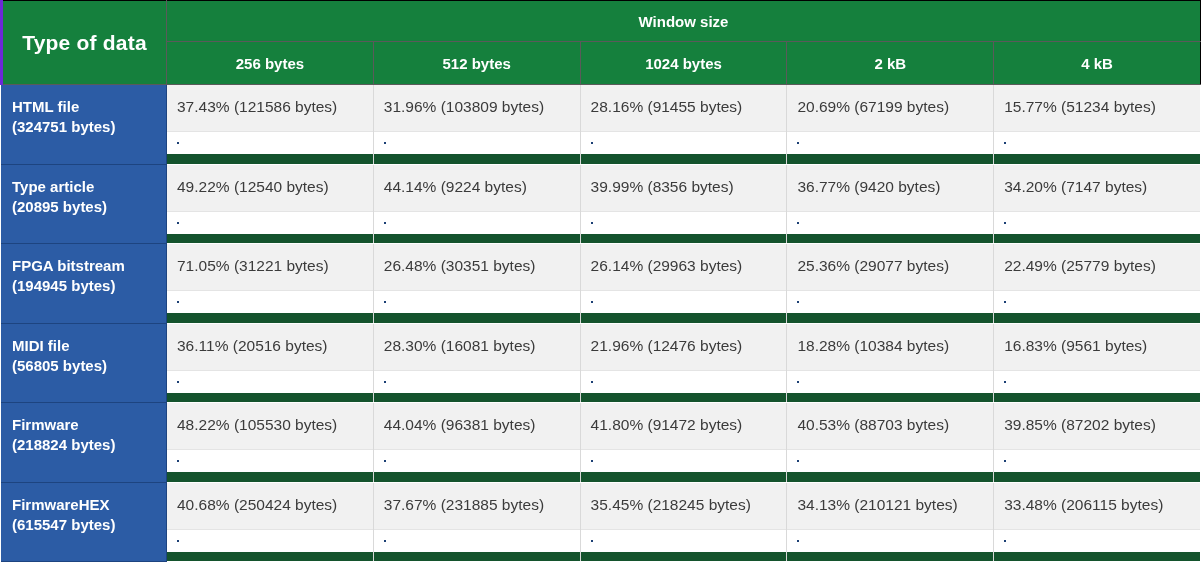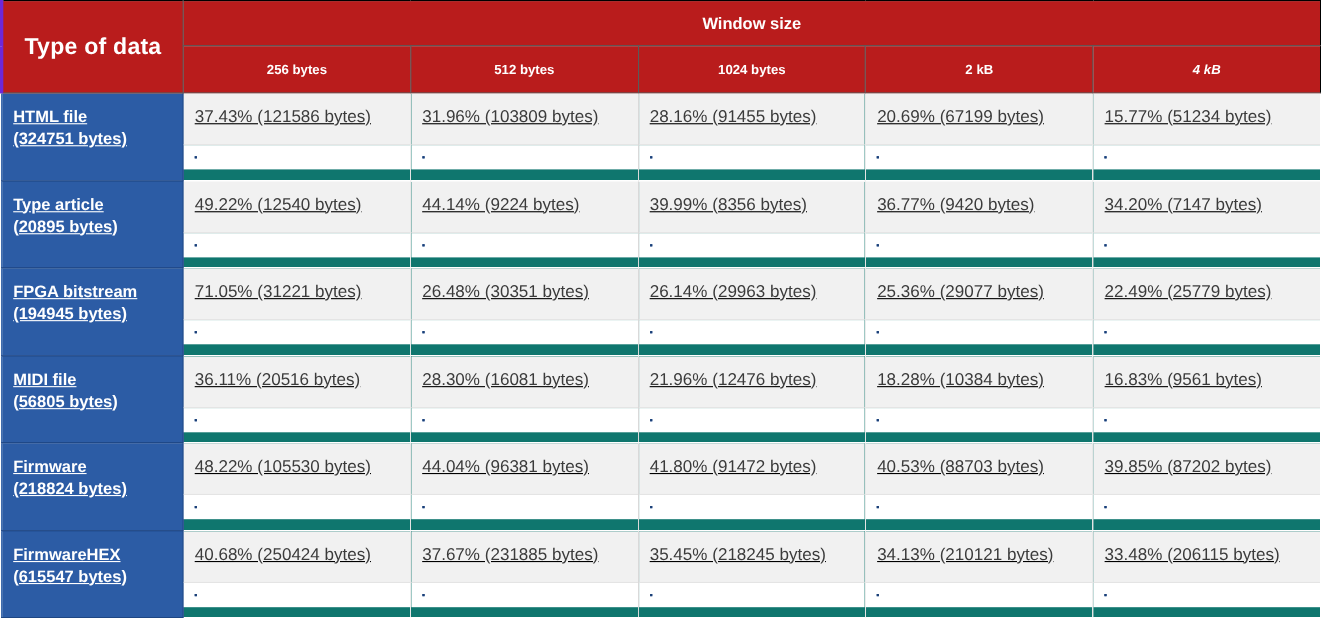--- a/index.html
+++ b/index.html
@@ -20,21 +20,21 @@
     background: #ffffff;
   }
   table.cmp {
     border-collapse: collapse;
     table-layout: fixed;
     width: 1201px;
     height: 562px;
   }
   
   thead th {
-    background: #b91c1c;
+    background: #15803d;
     color: #ffffff;
     font-weight: bold;
     text-align: center;
     vertical-align: middle;
     border: 1px solid #5a5a5a;
     padding: 0;
   }
   th.corner {
     width: 163px;
     font-size: 21px;
@@ -42,44 +42,44 @@
     border-top: 1px solid #000000;
     letter-spacing: .2px;
   }
   th.group {
     font-size: 15px;
     height: 40px;
     border-top: 1px solid #000000;
     border-right: 1px solid #000000;
   }
   th.size {
-    font-size: 12px;
+    font-size: 15px;
     height: 42px;
   }
-  th.size.last { border-right: 1px solid #000000; font-style: italic; }
+  th.size.last { border-right: 1px solid #000000; }
 
   
-  tbody td { padding: 0; vertical-align: top; text-decoration: underline; }
+  tbody td { padding: 0; vertical-align: top; }
 
   td.rowlabel {
     background: #2c5ca5;
     color: #ffffff;
     font-weight: bold;
     font-size: 15px;
     line-height: 20px;
     padding: 12px 0 12px 10px;
     border: 1px solid #1d4480;
     border-left: 1px solid #2c5ca5;
     vertical-align: top;
     white-space: nowrap;
   }
   td.rowlabel .l2 { display: block; }
 
   td.datacell {
-    background: #0f766e;
+    background: #14532d;
     border-left: 1px solid #d9d9d9;
     border-right: 1px solid #d9d9d9;
     border-bottom: 1px solid #ffffff;
     border-top: 1px solid #ffffff;
     position: relative;
   }
   tbody tr td.datacell.lastcol { border-right: 1px solid #ffffff; }
 
   .val {
     display: block;

